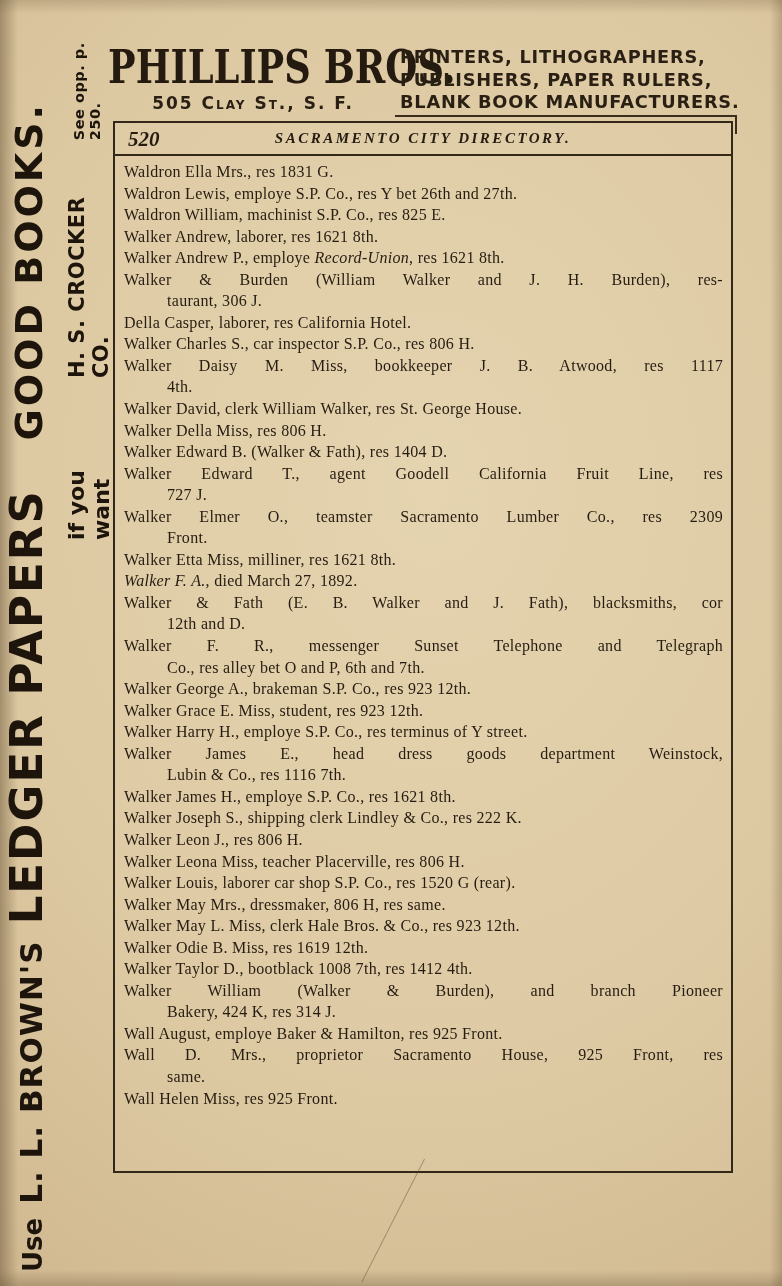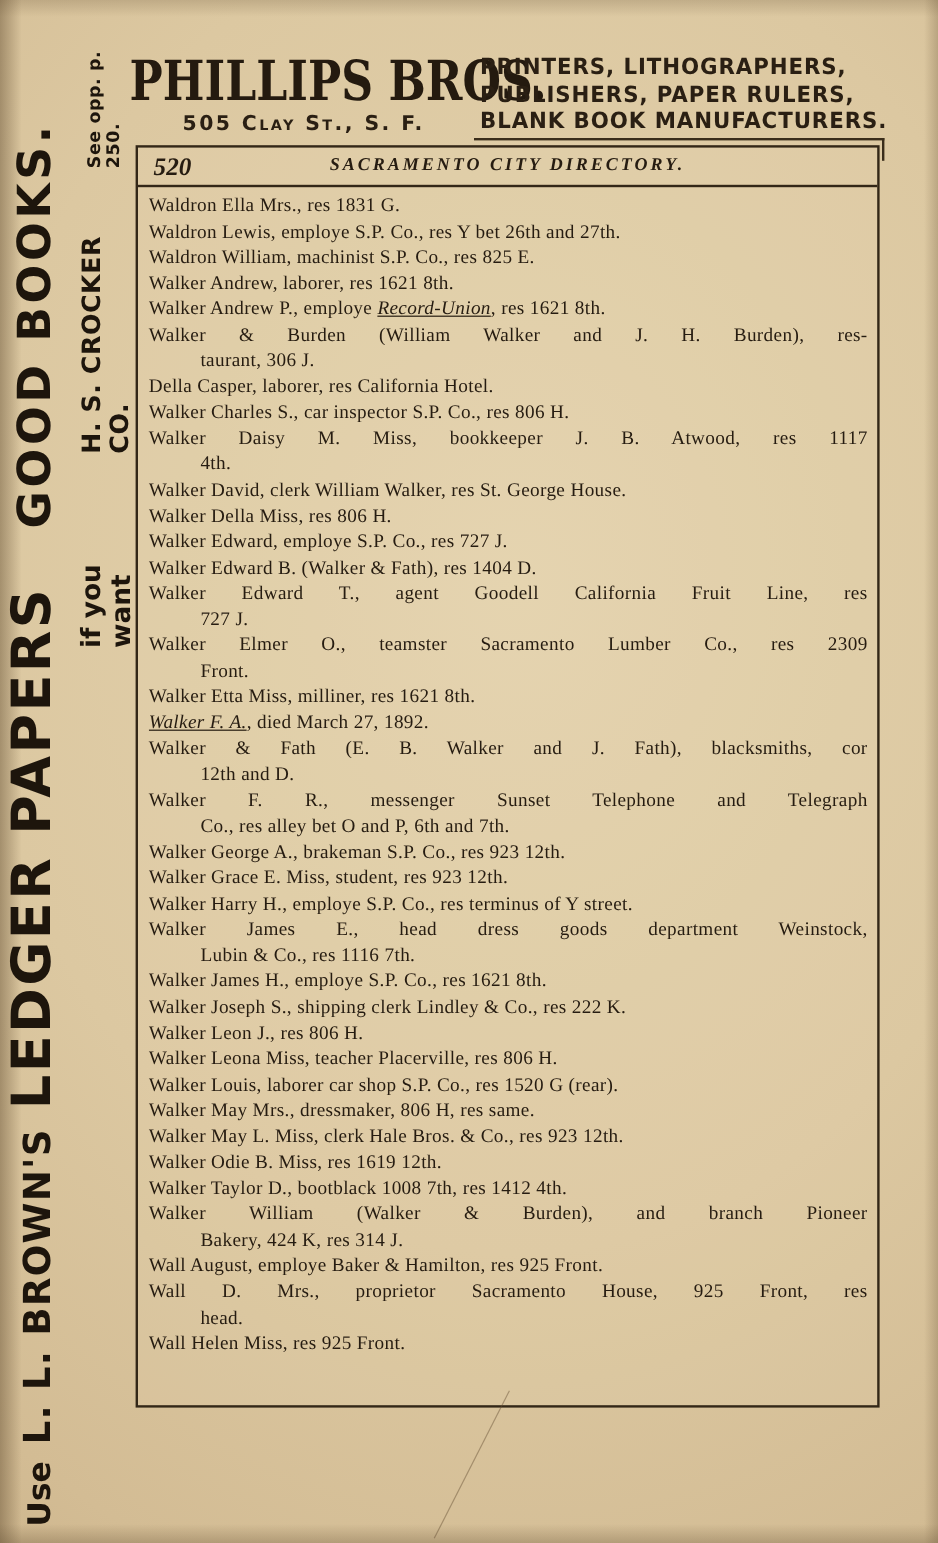--- a/index.html
+++ b/index.html
@@ -28,21 +28,21 @@
   .content-box{position:absolute;left:113px;top:121px;width:616px;height:1048px;
     border:2px solid #332717;background:rgba(238,222,188,.12);}
   .box-header{position:relative;height:31px;border-bottom:2px solid #332717;font-style:italic;}
   .page-number{position:absolute;left:13px;top:4px;font-weight:bold;font-size:21px;}
   .dir-title{position:absolute;left:0;right:0;top:7px;text-align:center;font-weight:bold;
     font-size:15px;letter-spacing:2.5px;}
   .entries{padding:5px 8px 0 9px;font-size:16px;line-height:21.55px;letter-spacing:.3px;}
   .dir-line{white-space:nowrap;overflow:hidden;}
   .dir-line.indent{padding-left:43px;}
   .dir-line.justify{white-space:normal;text-align:justify;text-align-last:justify;overflow:visible;}
-  .ital{font-style:italic;text-decoration:underline;}
+  .ital{font-style:italic;}
   
   .side-ad{position:absolute;left:0;top:0;width:110px;height:1286px;overflow:hidden;}
   .rot{position:absolute;left:0;top:0;width:1286px;height:110px;
     transform:rotate(-90deg) translateX(-1286px);transform-origin:0 0;
     font-family:"DejaVu Sans",sans-serif;font-weight:bold;color:#1d150c;}
   .rot-main{position:absolute;left:14px;top:0;width:1262px;display:flex;align-items:baseline;}
   .rm-use{font-size:26px;}
   .rm-brand{font-size:31px;margin-left:14px;letter-spacing:1px;}
   .rm-product{font-size:45px;margin-left:16px;letter-spacing:2px;}
   .rm-benefit{font-size:38px;margin-left:auto;margin-right:92px;letter-spacing:3px;}
@@ -100,21 +100,20 @@
         <div class="dir-line"><span>Walker Andrew, laborer, res 1621 8th.</span></div>
         <div class="dir-line"><span>Walker Andrew P., employe </span><span class="ital">Record-Union</span><span>, res 1621 8th.</span></div>
         <div class="dir-line justify"><span>Walker &amp; Burden (William Walker and J. H. Burden), res-</span></div>
         <div class="dir-line indent"><span>taurant, 306 J.</span></div>
         <div class="dir-line"><span>Della Casper, laborer, res California Hotel.</span></div>
         <div class="dir-line"><span>Walker Charles S., car inspector S.P. Co., res 806 H.</span></div>
         <div class="dir-line justify"><span>Walker Daisy M. Miss, bookkeeper J. B. Atwood, res 1117</span></div>
         <div class="dir-line indent"><span>4th.</span></div>
         <div class="dir-line"><span>Walker David, clerk William Walker, res St. George House.</span></div>
         <div class="dir-line"><span>Walker Della Miss, res 806 H.</span></div>
-        <div class="dir-line"><span>Walker Edward, employe S.P. Co., res 727 J.</span></div>
         <div class="dir-line"><span>Walker Edward B. (Walker &amp; Fath), res 1404 D.</span></div>
         <div class="dir-line justify"><span>Walker Edward T., agent Goodell California Fruit Line, res</span></div>
         <div class="dir-line indent"><span>727 J.</span></div>
         <div class="dir-line justify"><span>Walker Elmer O., teamster Sacramento Lumber Co., res 2309</span></div>
         <div class="dir-line indent"><span>Front.</span></div>
         <div class="dir-line"><span>Walker Etta Miss, milliner, res 1621 8th.</span></div>
         <div class="dir-line"><span class="ital">Walker F. A.</span><span>, died March 27, 1892.</span></div>
         <div class="dir-line justify"><span>Walker &amp; Fath (E. B. Walker and J. Fath), blacksmiths, cor</span></div>
         <div class="dir-line indent"><span>12th and D.</span></div>
         <div class="dir-line justify"><span>Walker F. R., messenger Sunset Telephone and Telegraph</span></div>
@@ -130,20 +129,20 @@
         <div class="dir-line"><span>Walker Leona Miss, teacher Placerville, res 806 H.</span></div>
         <div class="dir-line"><span>Walker Louis, laborer car shop S.P. Co., res 1520 G (rear).</span></div>
         <div class="dir-line"><span>Walker May Mrs., dressmaker, 806 H, res same.</span></div>
         <div class="dir-line"><span>Walker May L. Miss, clerk Hale Bros. &amp; Co., res 923 12th.</span></div>
         <div class="dir-line"><span>Walker Odie B. Miss, res 1619 12th.</span></div>
         <div class="dir-line"><span>Walker Taylor D., bootblack 1008 7th, res 1412 4th.</span></div>
         <div class="dir-line justify"><span>Walker William (Walker &amp; Burden), and branch Pioneer</span></div>
         <div class="dir-line indent"><span>Bakery, 424 K, res 314 J.</span></div>
         <div class="dir-line"><span>Wall August, employe Baker &amp; Hamilton, res 925 Front.</span></div>
         <div class="dir-line justify"><span>Wall D. Mrs., proprietor Sacramento House, 925 Front, res</span></div>
-        <div class="dir-line indent"><span>head.</span></div>
+        <div class="dir-line indent"><span>same.</span></div>
         <div class="dir-line"><span>Wall Helen Miss, res 925 Front.</span></div>
       </div>
   </div>
 
   <div class="scratch"></div>
 
 </div>
 
 </body></html>

